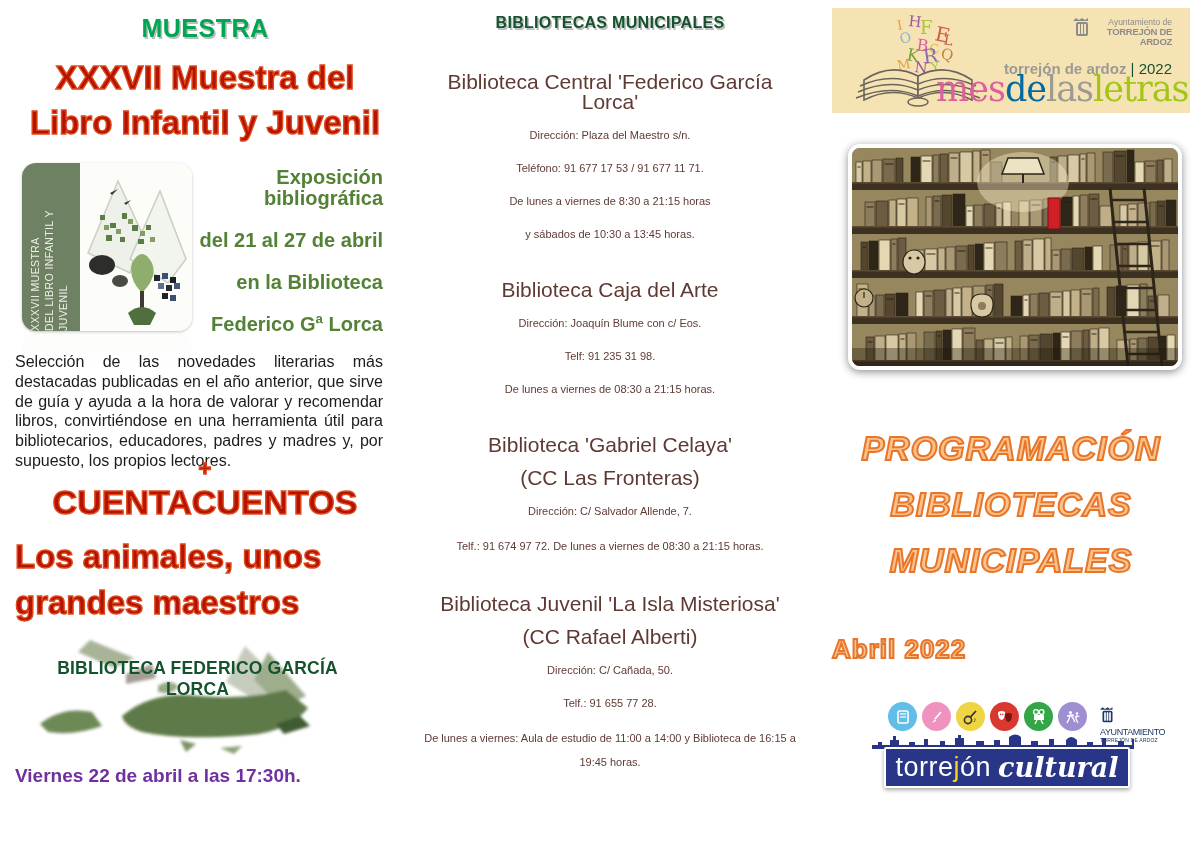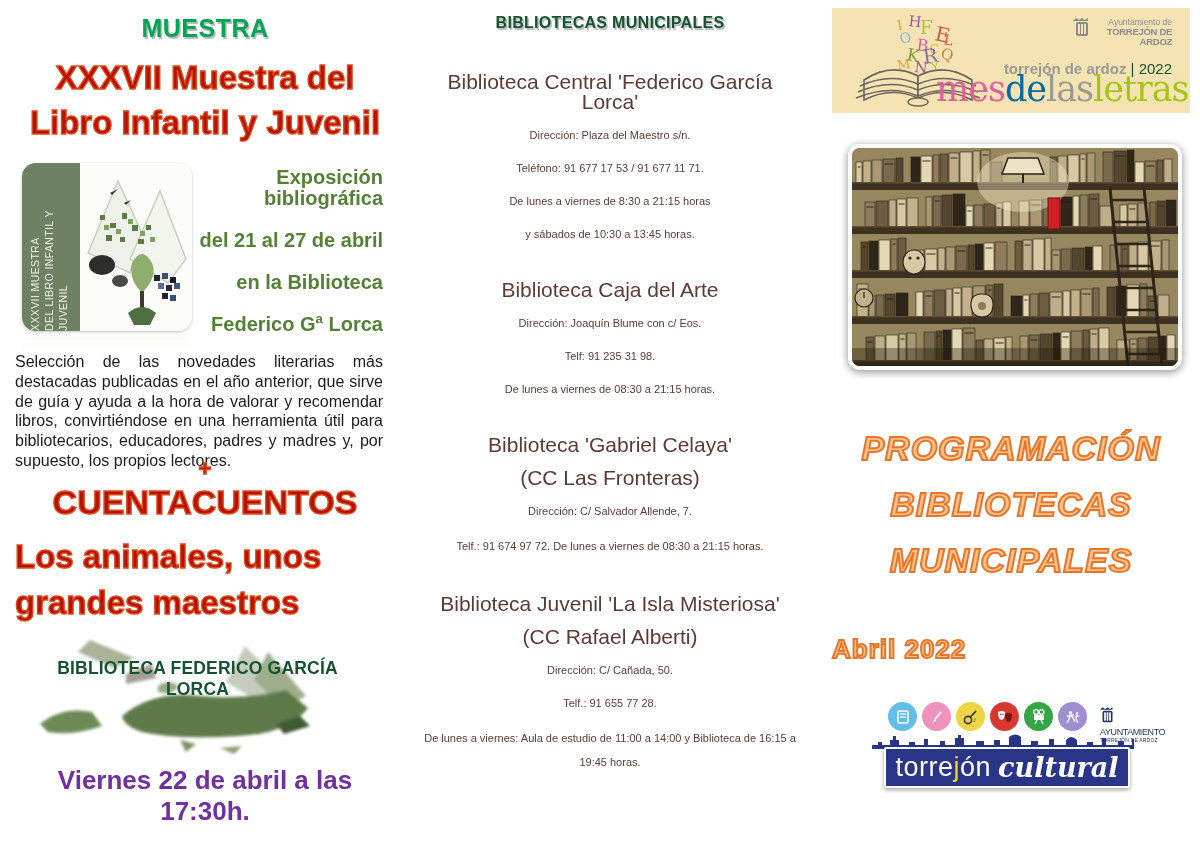--- a/index.html
+++ b/index.html
@@ -29,21 +29,21 @@
   .expo-lines div{margin-bottom:21px;line-height:21px;}
   .intro{top:336px;left:0;width:368px;font-size:16px;line-height:19.8px;color:#1c1c1c;
          text-align:justify;text-align-last:left;}
   .plus{top:456px;width:100%;text-align:center;font-size:22px;}
   .event-title{top:483px;width:100%;text-align:center;font-size:34px;}
   .event-sub{width:100%;text-align:left;font-size:33px;}
   .map-wrap{top:638px;left:15px;width:335px;height:124px;}
   .map-art{position:absolute;left:0;top:0;width:100%;height:100%;}
   .venue{position:absolute;top:20px;width:100%;text-align:center;color:#14532d;
          font-weight:bold;font-size:17.5px;letter-spacing:.2px;}
-  .when{top:765px;width:100%;text-align:center;color:#7030a0;font-weight:bold;font-size:26px;}
+  .when{top:765px;width:100%;color:#7030a0;font-weight:bold;font-size:19px;}
   
   .col-mid{left:415px;top:0;width:390px;height:841px;text-align:center;color:#5e3a33;}
   .mid-heading{margin:14px 0 40px 0;font-size:16px;font-weight:bold;color:#14532d;
                letter-spacing:.3px;text-shadow:1.5px 1.5px 0 #bcbcbc;}
   .lib{margin:0 0 36px 0;padding:0 6px;}
   .lib p{margin:0 0 13px 0;font-size:11px;line-height:20px;}
   .lib p.wraps{line-height:24px;}
   .lib .lib-name,.lib .lib-sub{font-weight:normal;font-size:21px;}
   
   .col-right{left:832px;top:0;width:358px;height:841px;}

